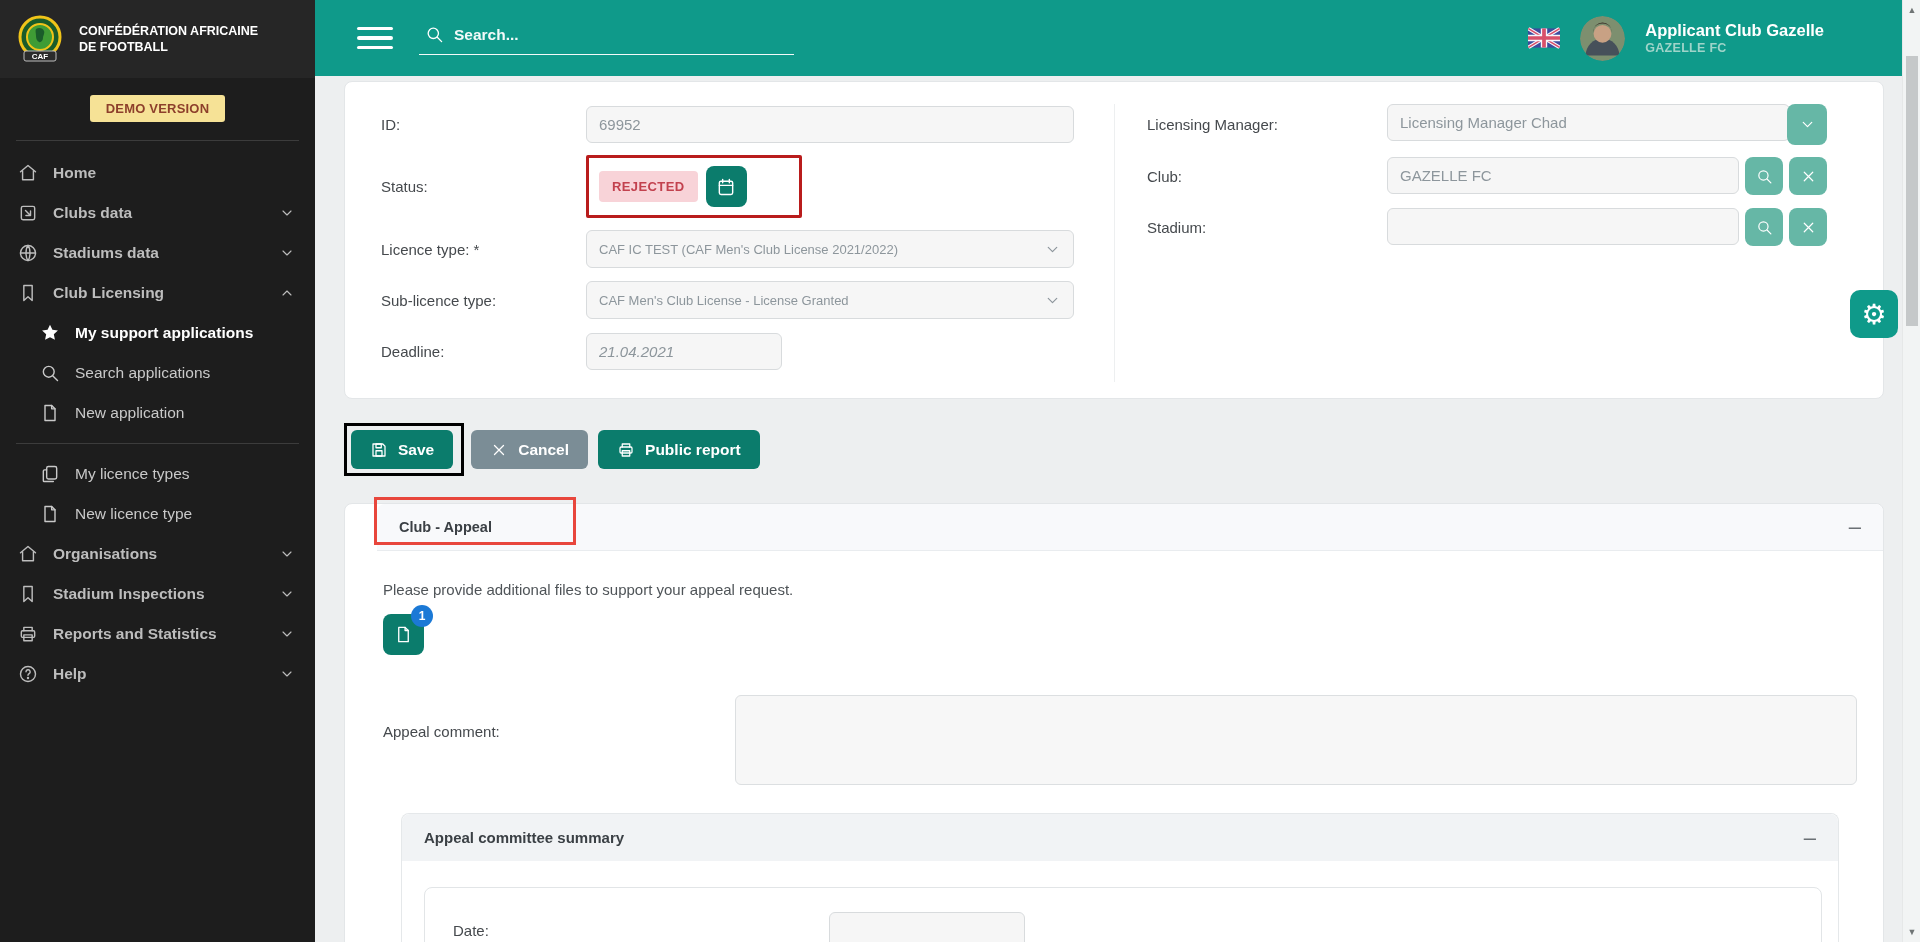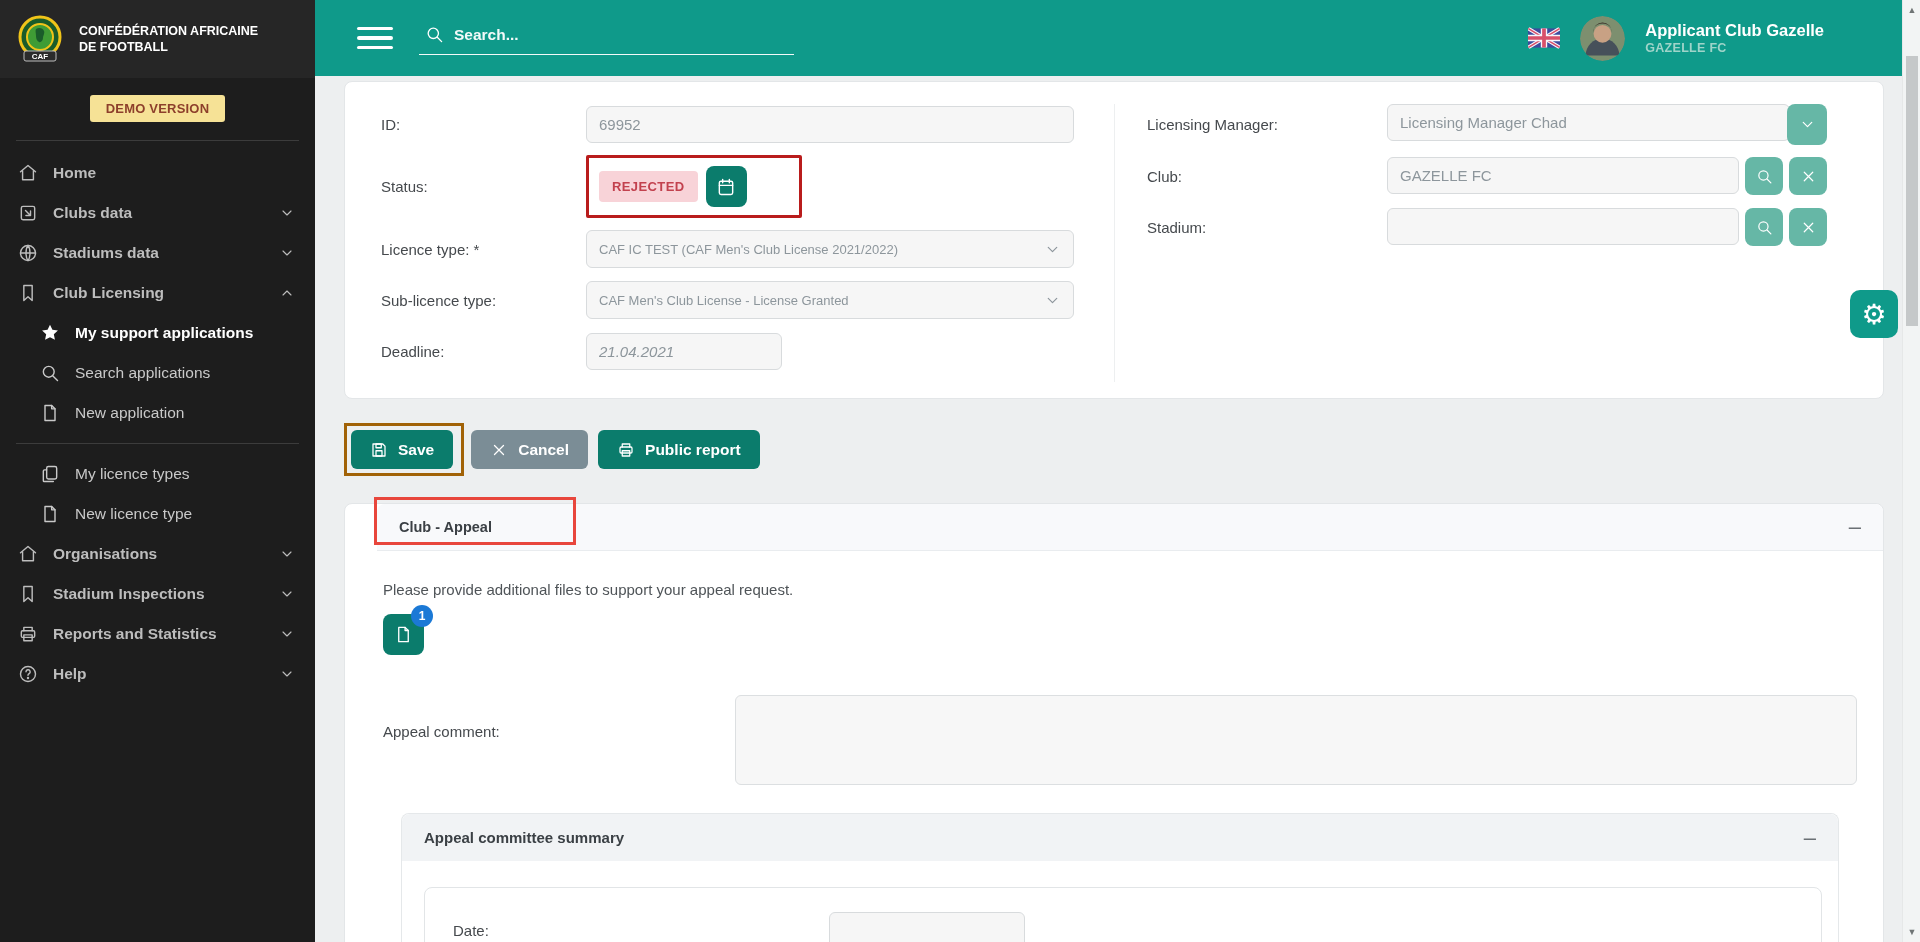--- a/index.html
+++ b/index.html
@@ -64,21 +64,21 @@
   .sq svg { width:17px; height:17px; }
   .attach { margin-left:-3px; height:41px; width:40px; }
   .gap6 { gap:6px; }
 
   
   .actions { display:flex; align-items:center; margin:24px 0 0 0; }
   .btn { height:39px; border:none; border-radius:6px; display:inline-flex; align-items:center; gap:10px; padding:0 19px; font-size:15.5px; font-weight:700; color:#fff; cursor:pointer; font-family:"Liberation Sans",sans-serif; }
   .btn svg { width:18px; height:18px; }
   .btn.teal { background:#0b7c6c; }
   .btn.gray { background:#7b8d96; }
-  .save-redbox { border:3px solid #a16207; padding:4px 8px 4px 4px; margin-right:7px; display:inline-flex; }
+  .save-redbox { border:3px solid #000000; padding:4px 8px 4px 4px; margin-right:7px; display:inline-flex; }
   .mr10 { margin-right:10px; }
 
   
   .appeal-panel { margin-top:27px; }
   .panel-head { position:relative; background:#f8f9fb; border-bottom:1px solid #e9ecef; border-radius:8px 8px 0 0; padding:15px 22px; display:flex; align-items:center; justify-content:space-between; color:#3b4045; font-weight:700; font-size:14.5px;margin-left:32px; }
   .collapse-btn { color:#6b7075; font-size:22px; font-weight:400; line-height:14px; cursor:pointer; background:none; border:none; font-family:"Liberation Sans",sans-serif; }
   .title-redbox { position:absolute; left:-3px; top:-7px; width:202px; height:48px; border:3px solid #e8463c; pointer-events:none; }
   .appeal-body { padding:30px 26px 26px 38px; }
   .hint { color:#4f5458; font-size:15px; }
   .filebtn { margin-top:16px; position:relative; width:41px; height:41px; background:#0b7c6c; border:none; border-radius:8px; color:#fff; display:flex; align-items:center; justify-content:center; cursor:pointer; }

